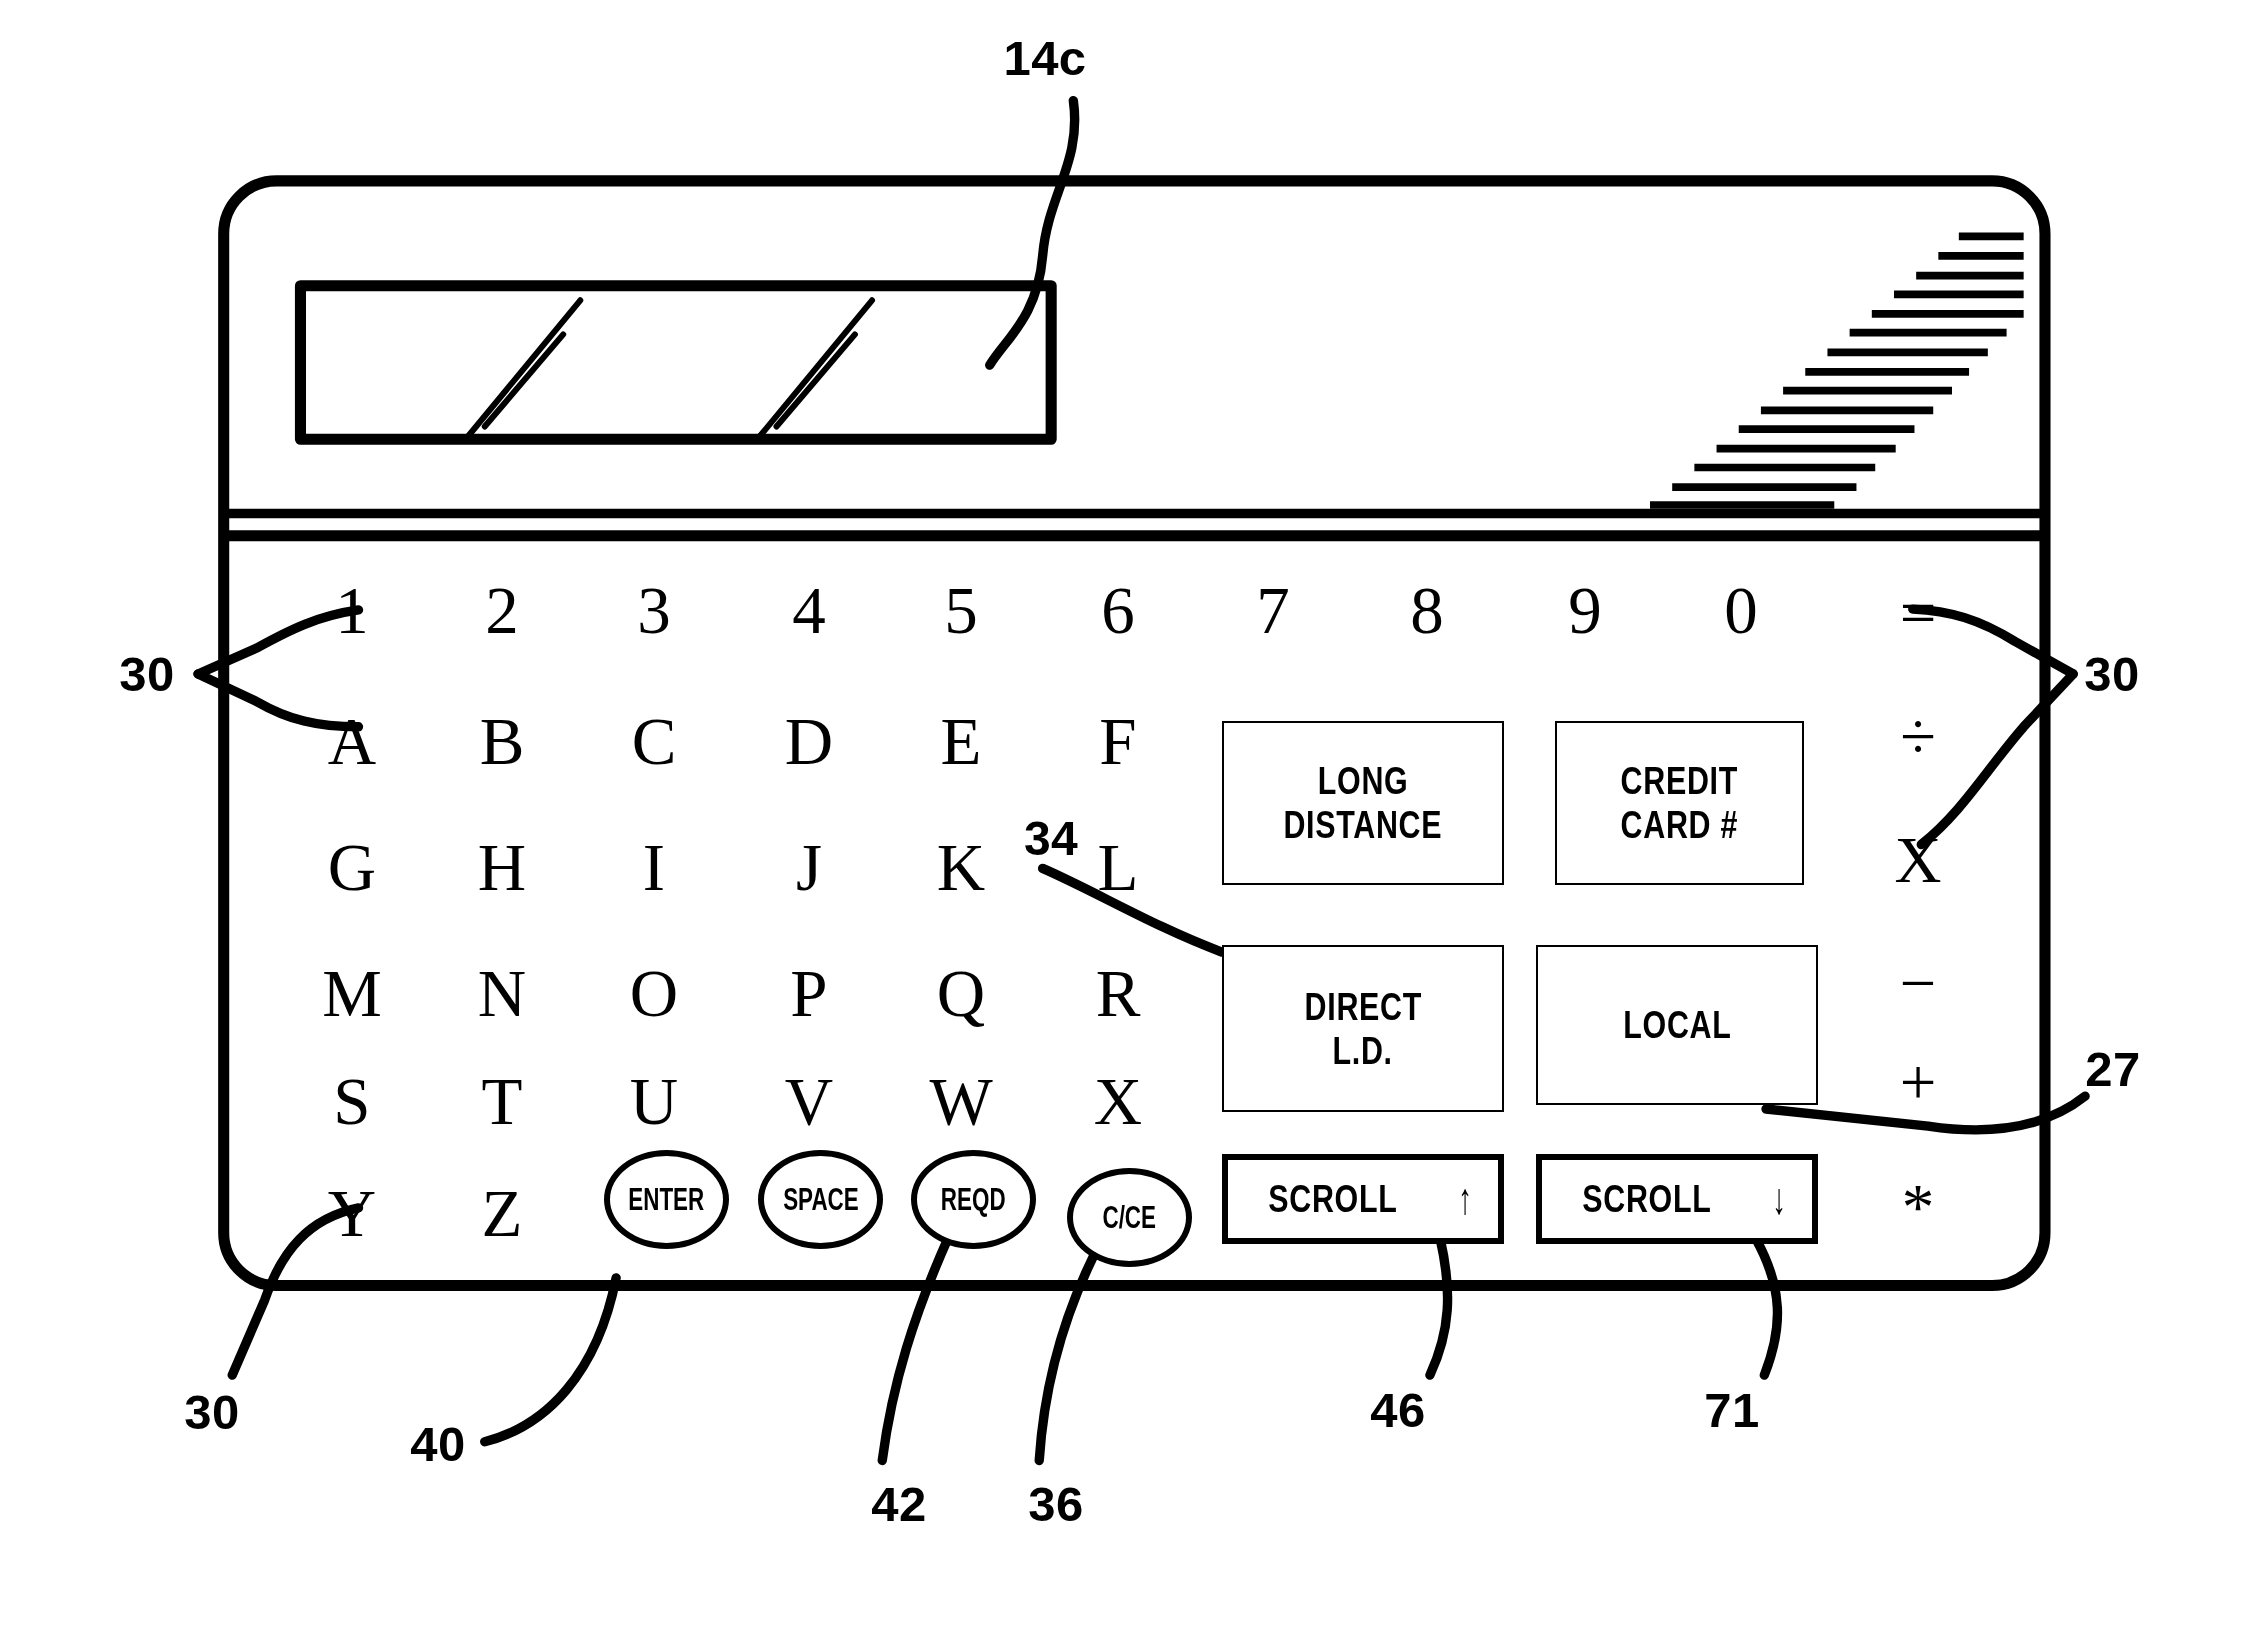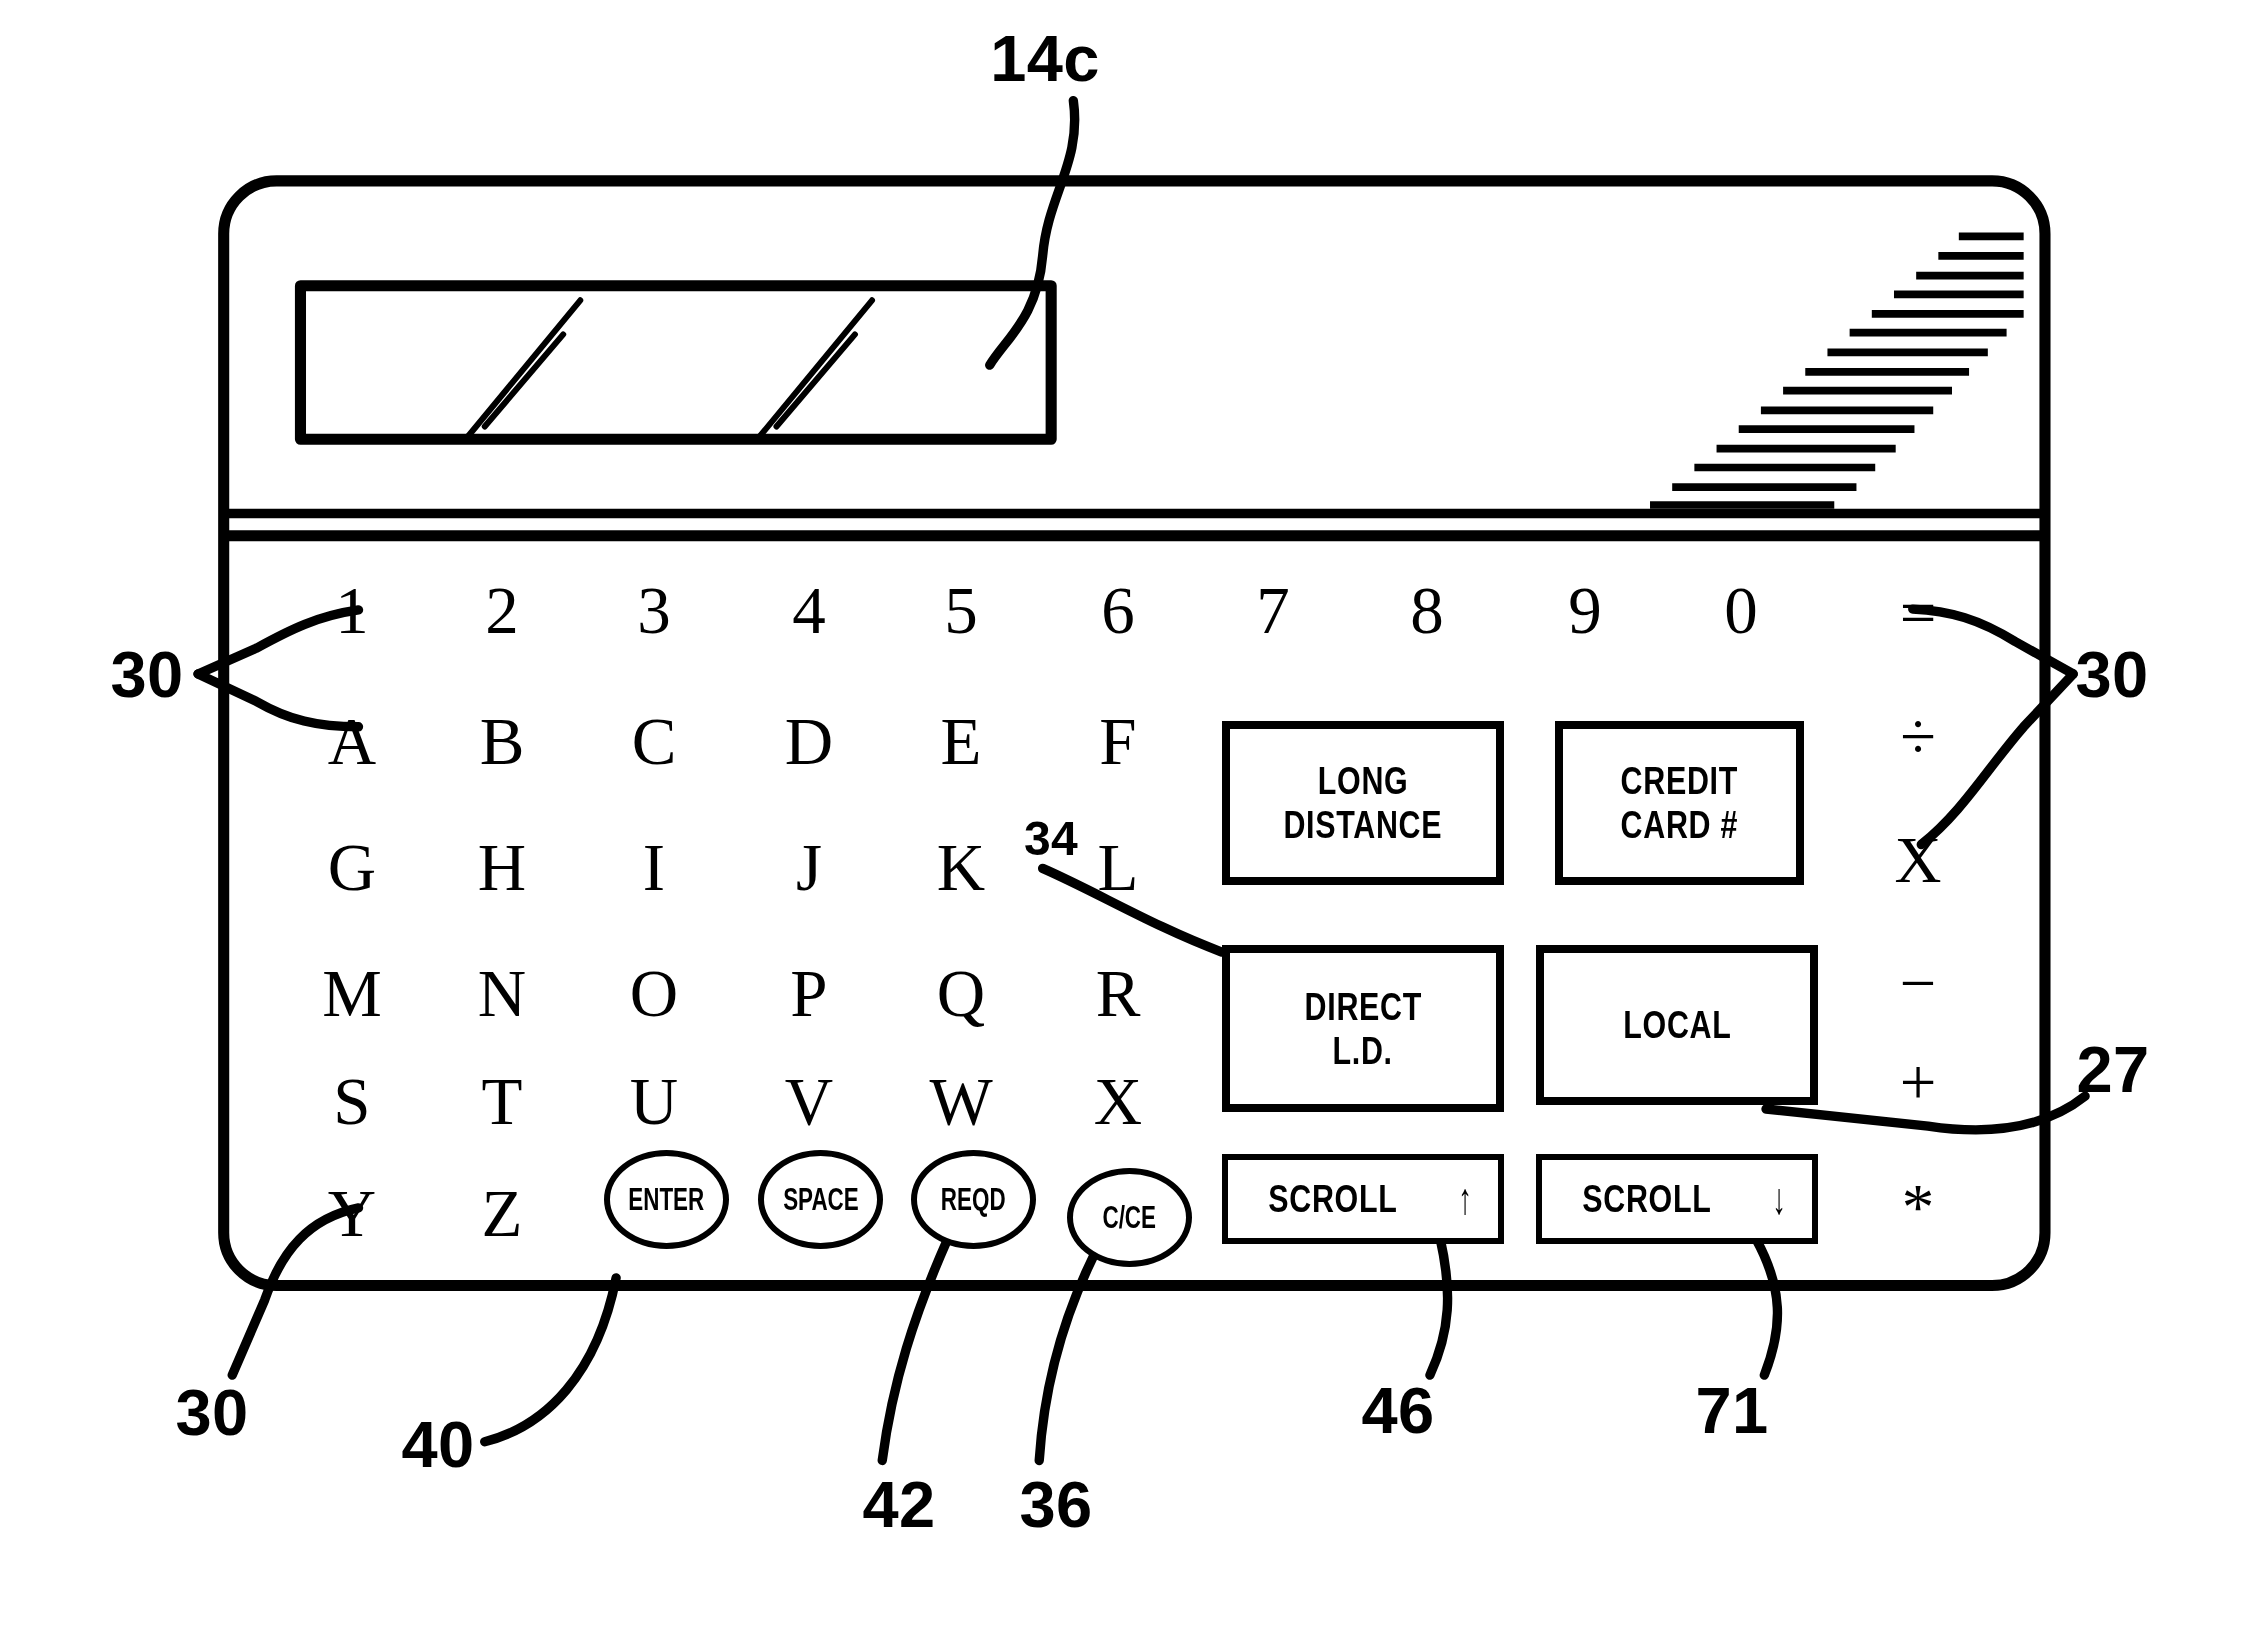--- a/index.html
+++ b/index.html
@@ -1,28 +1,28 @@
 <!DOCTYPE html>
 <html style="font-size:13.7px"><head>
 <meta charset="utf-8">
 <style>
   html,body{margin:0;padding:0;background:#ffffff;}
   body{width:2261px;height:1643px;overflow:hidden;font-family:"Liberation Sans",sans-serif;}
   #stage{position:relative;width:2261px;height:1643px;background:#fff;}
   svg.layer{position:absolute;left:0;top:0;width:2261px;height:1643px;}
   .lbl{position:absolute;color:#000;font-family:"Liberation Sans",sans-serif;font-weight:700;
        letter-spacing:0.4px;white-space:nowrap;line-height:1;}
-  .refnum{font-size:65px;font-weight:700;font-family:"Liberation Sans",sans-serif;}
+  .refnum{font-size:49px;font-weight:700;font-family:"Liberation Sans",sans-serif;}
   .keychar{position:absolute;color:#000;font-size:67px;font-weight:400;
        font-family:"Liberation Serif",serif;white-space:nowrap;line-height:1;
        text-align:center;transform:translate(-50%,-50%);}
   .opchar{position:absolute;color:#000;font-size:65px;font-weight:400;
        font-family:"Liberation Serif",serif;white-space:nowrap;line-height:1;
        transform:translate(-50%,-50%);}
-  .rectbtn{position:absolute;border:8px solid #000000;background:#fff;box-sizing:border-box;
+  .rectbtn{position:absolute;border:2px solid #000000;background:#fff;box-sizing:border-box;
        display:flex;align-items:center;justify-content:center;flex-direction:column;}
   .rectbtn span{color:#000;font-family:"Liberation Sans",sans-serif;font-weight:700;
        font-size:39px;letter-spacing:0.9px;line-height:1.12;text-align:center;
        transform:scaleX(0.78);display:block;}
   .scrollbtn{position:absolute;border:6px solid #000;background:#fff;box-sizing:border-box;
        display:flex;align-items:center;justify-content:space-between;padding:0 22px;}
   .scrollbtn span.txt{color:#000;font-family:"Liberation Sans",sans-serif;font-weight:700;
        font-size:39px;letter-spacing:0.9px;transform:scaleX(0.78);display:block;}
   .scrollbtn span.arw{color:#000;font-size:44px;font-weight:700;line-height:1;
        transform:scaleX(0.62);display:block;}

